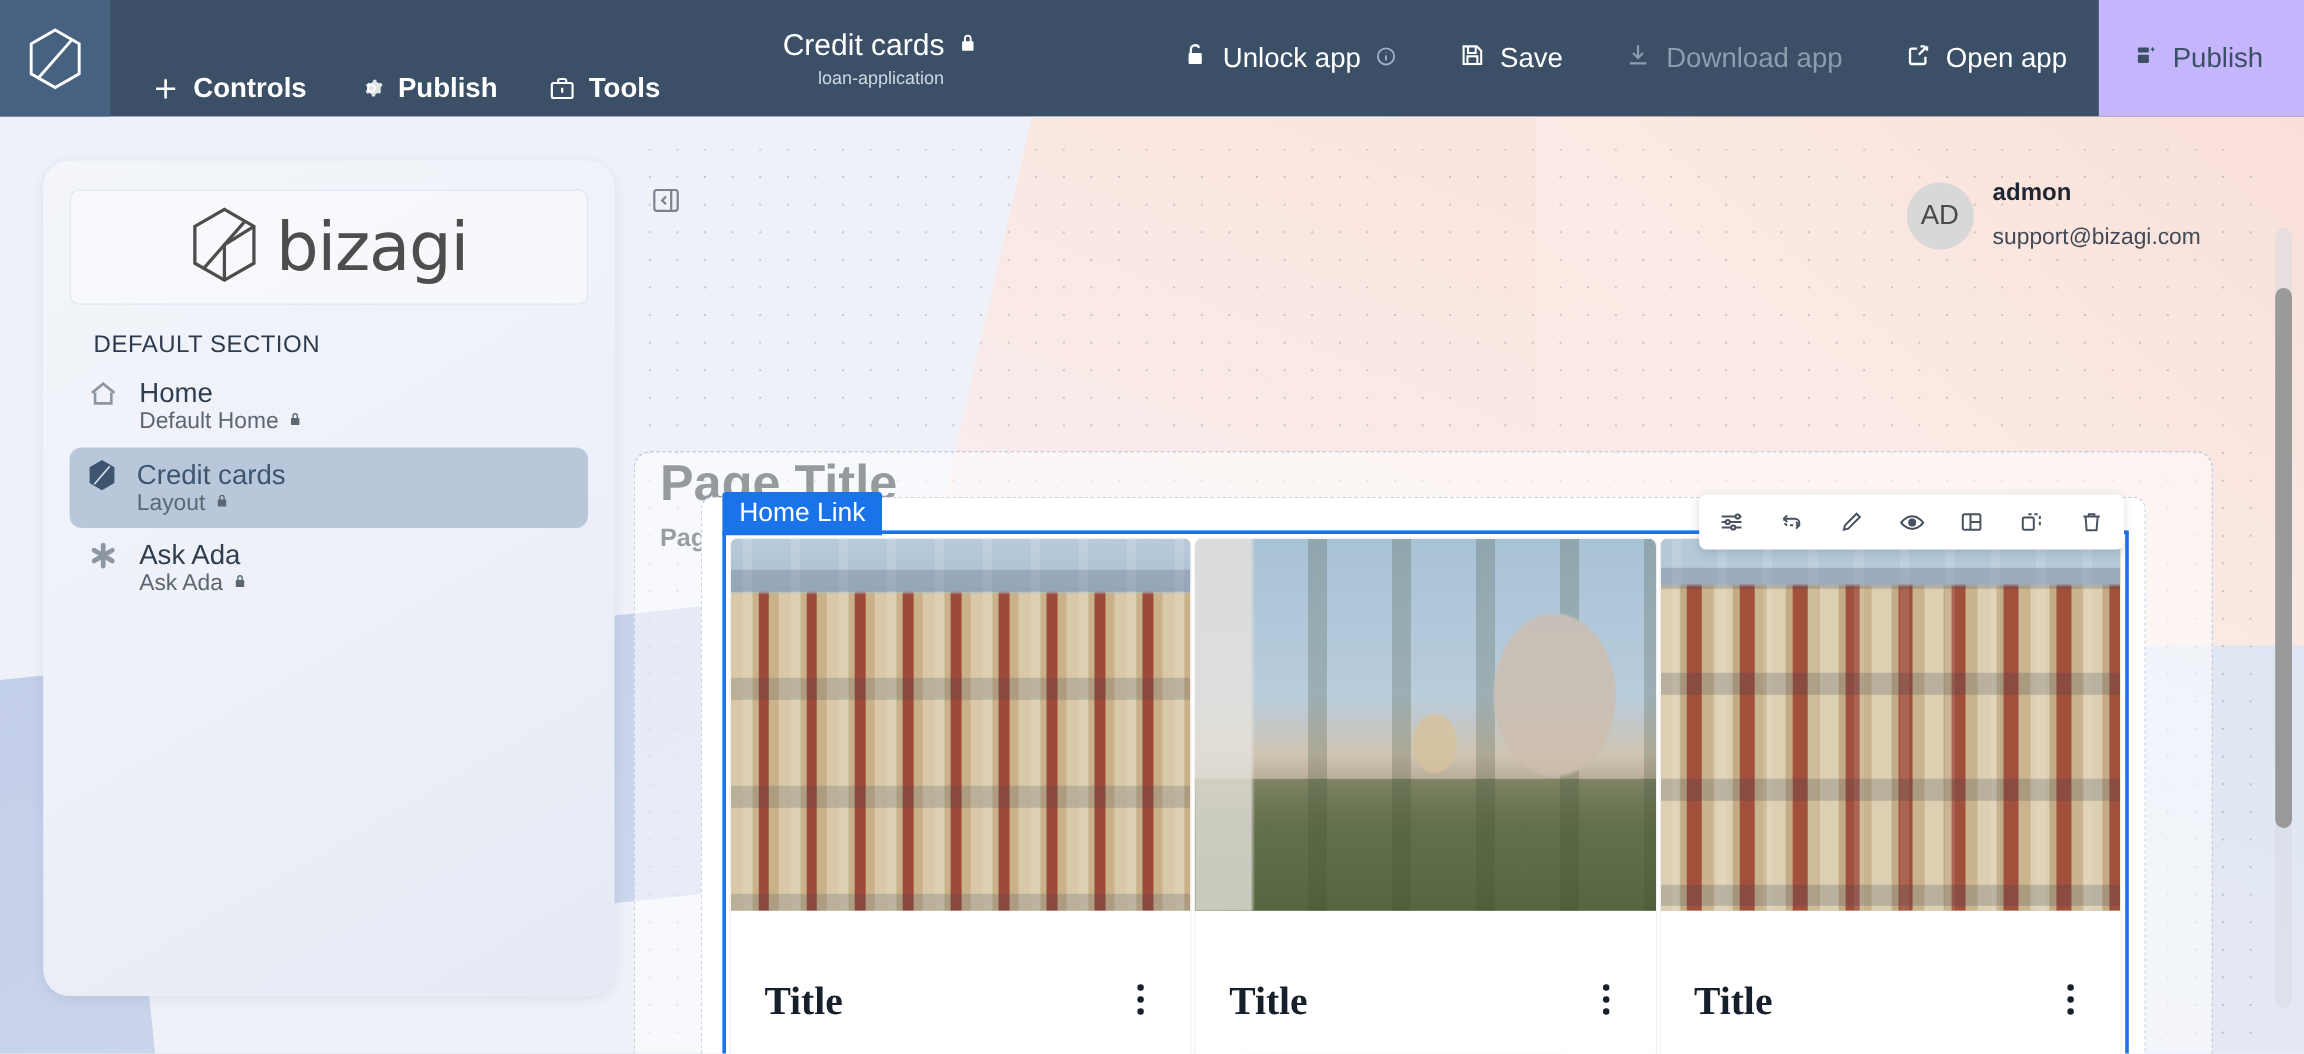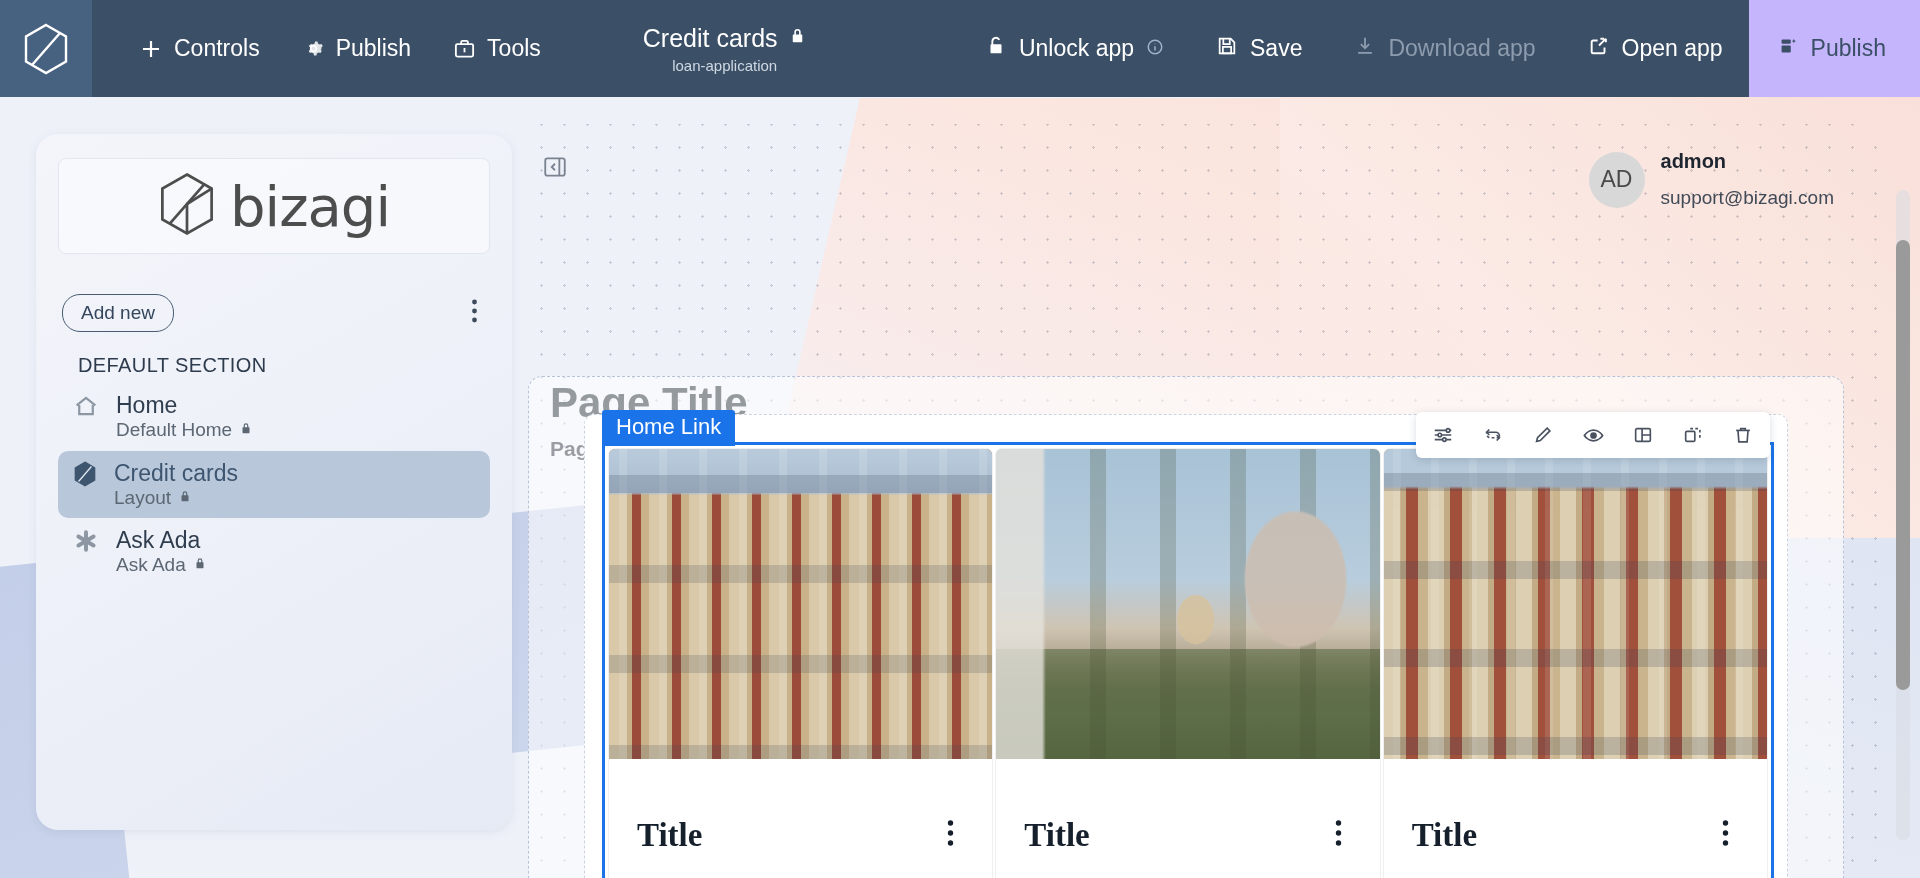--- a/index.html
+++ b/index.html
@@ -37,21 +37,21 @@
 
   
   .topbar {
     position: absolute; left: 0; top: 0; width: 1920px; height: 97px;
     background: #3b4f66; display: flex; align-items: stretch; z-index: 50;
   }
   .logo-cell {
     width: 92px; background: #476180; display: flex;
     align-items: center; justify-content: center;
   }
-  .nav-group { display: flex; align-items: center; padding-left: 29px; gap: 6px; }
+  .nav-group { display: flex; align-items: flex-end; padding-left: 16px; gap: 6px; font-weight: bold; }
   .nav-item {
     display: flex; align-items: center; gap: 11px;
     padding: 10px 18px; color: #ffffff; font-size: 23px; cursor: pointer;
     white-space: nowrap;
   }
   .nav-item svg { display: block; }
 
   .title-block {
     margin-left: 84px; display: flex; flex-direction: column;
     align-items: center; justify-content: center; color: #fff;
@@ -375,30 +375,20 @@
       <svg width="58" height="64" viewBox="0 0 46 52" fill="none" stroke="#4d4d4d" stroke-width="2.2">
         <path d="M23 2 L43 13.5 L43 38.5 L23 50 L3 38.5 L3 13.5 Z"></path>
         <path d="M9 42 L37 10"></path>
           <path d="M23 26 L43 13.5"></path>
           <path d="M23 26 L23 50"></path>
       </svg>
     </span>
     <span class="brand-text">bizagi</span>
   </div>
 
-  <div class="addnew-row">
-    <button class="addnew-btn">Add new</button>
-    <span class="kebab-v">
-      <svg width="7" height="26" viewBox="0 0 7 26" fill="#3c4a5c">
-        <circle cx="3.5" cy="4" r="2.4"></circle>
-          <circle cx="3.5" cy="13" r="2.4"></circle>
-          <circle cx="3.5" cy="22" r="2.4"></circle>
-      </svg>
-    </span>
-  </div>
 
   <div class="section-label">DEFAULT SECTION</div>
 
   <div class="nav-list">
 
     <div class="nav-row">
       <span>
         <svg width="28" height="28" viewBox="0 0 24 24" fill="none" stroke="#8d96a3" stroke-width="1.9">
           <path d="M4 11.5L12 5l8 6.5"></path>
             <path d="M6.2 11.2V19h11.6v-7.8"></path>

